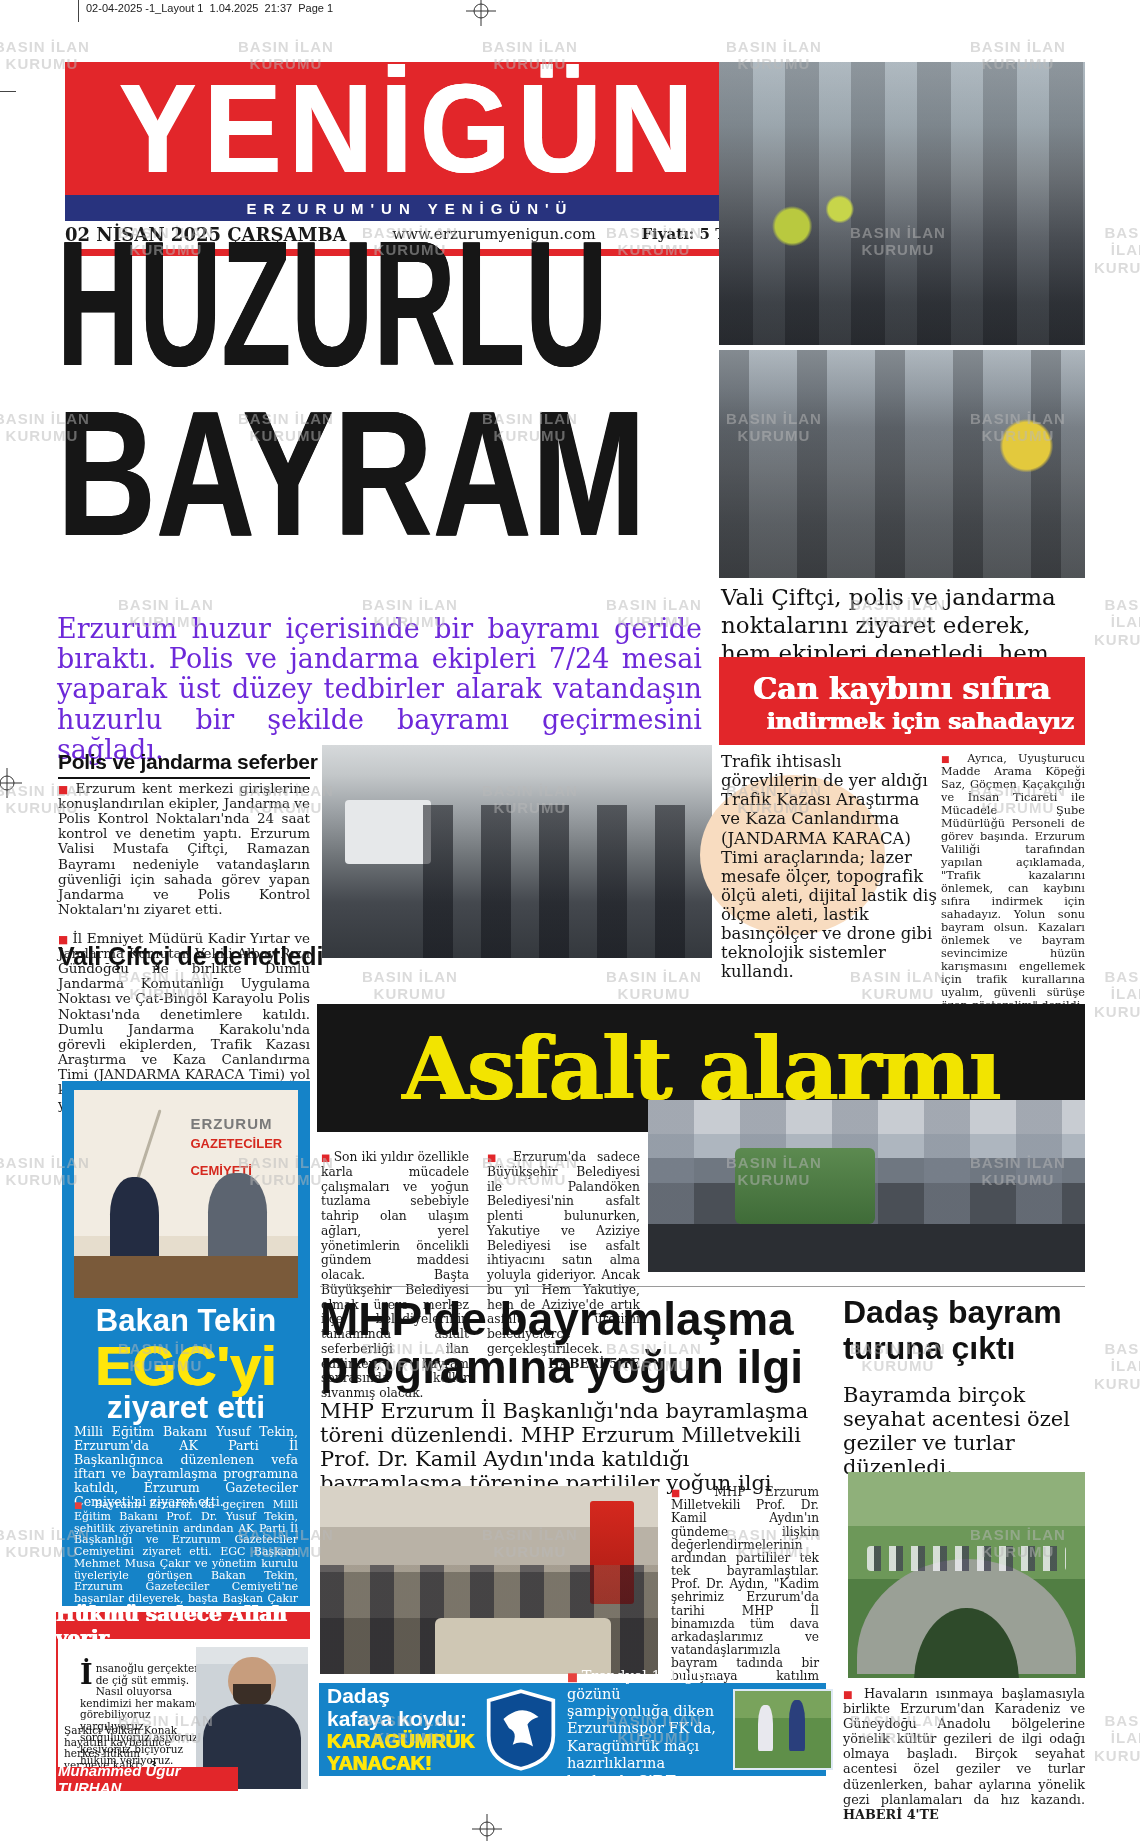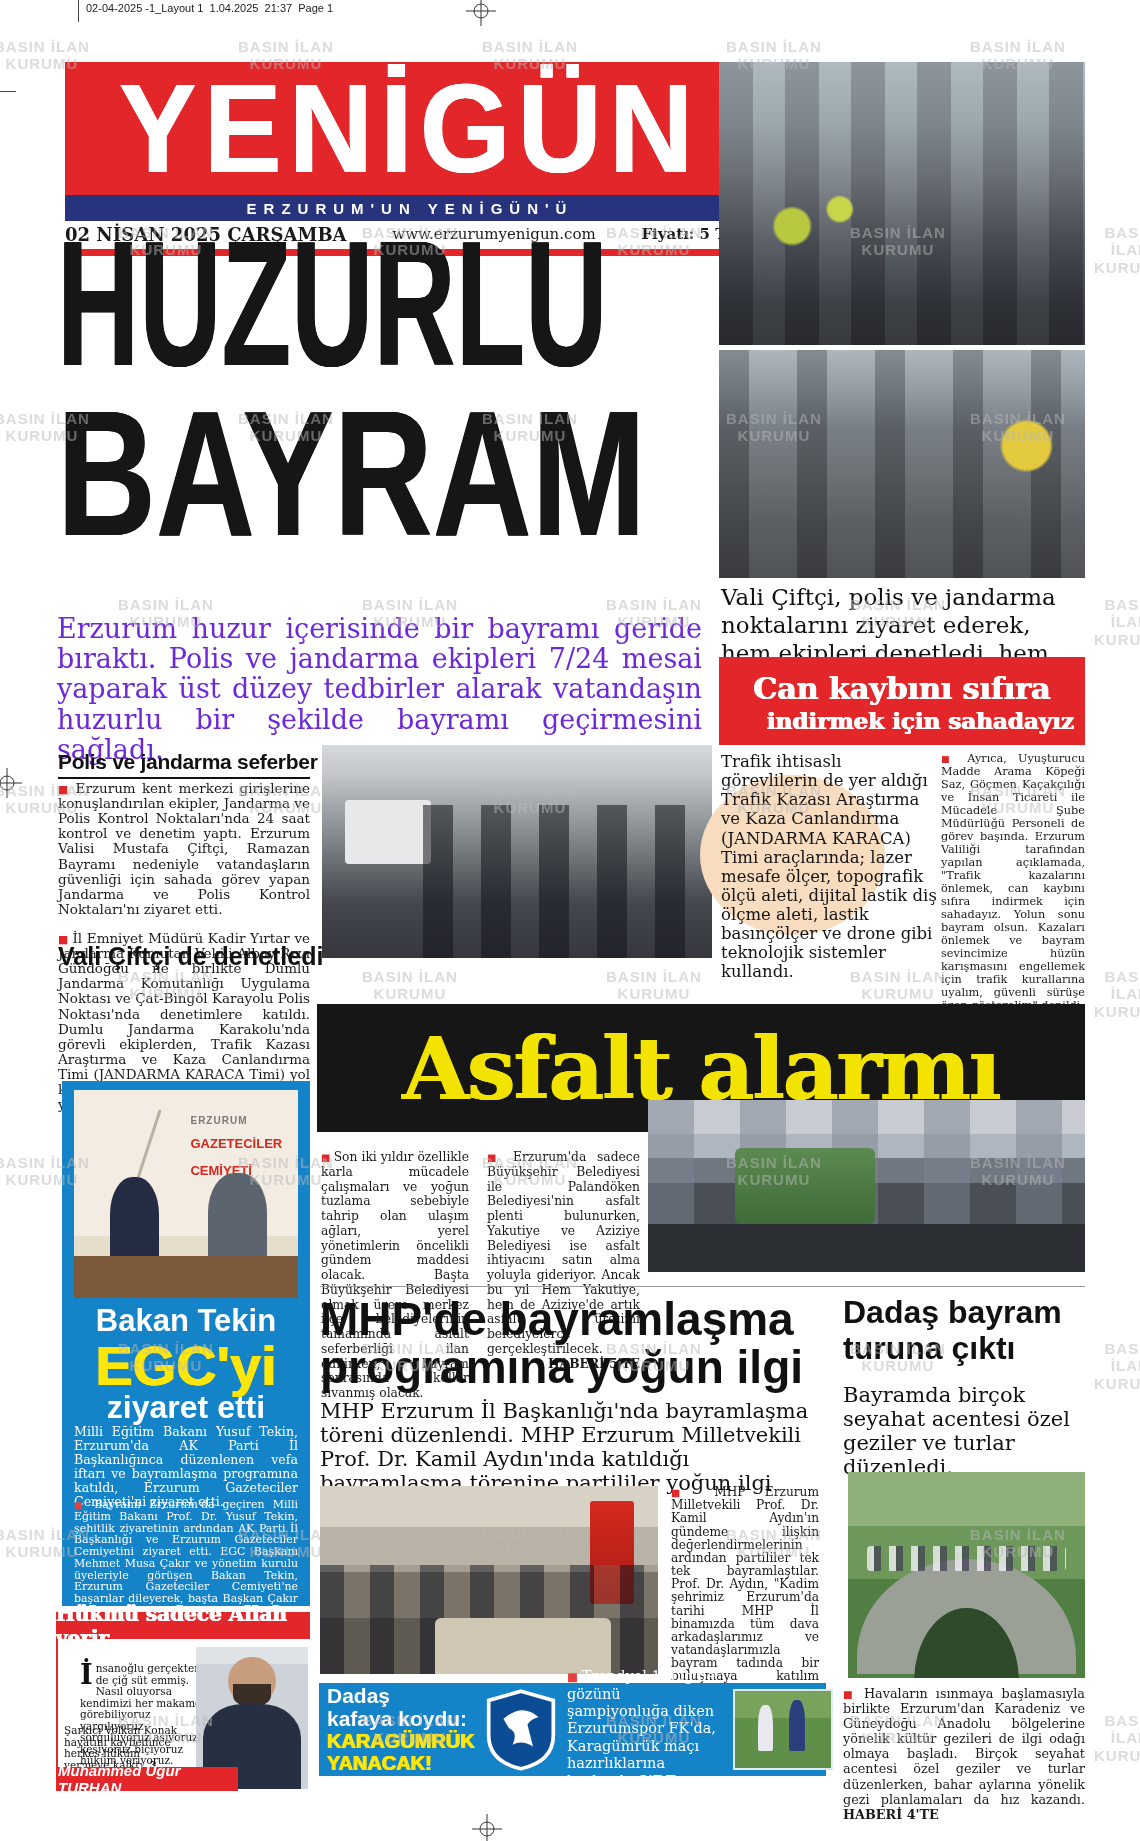--- a/index.html
+++ b/index.html
@@ -128,21 +128,21 @@
        linear-gradient(180deg,#8fb07a 0 26%,#6d9859 26% 52%,#517e43 52% 100%);">
     <div class="abs" style="left:4%;top:42%;width:92%;height:56%;background:#9aa096;border-radius:50% 50% 0 0 / 85% 85% 0 0;"></div>
     <div class="abs" style="left:28%;top:66%;width:44%;height:40%;background:#2e4a2a;border-radius:50% 50% 0 0 / 90% 90% 0 0;"></div>
     <div class="abs" style="left:8%;top:36%;width:84%;height:12%;background:
          repeating-linear-gradient(90deg, rgba(240,240,245,.8) 0 7px, rgba(60,60,80,.7) 7px 14px, rgba(0,0,0,0) 14px 22px);border-radius:4px;"></div>
   </div>
   <p class="abs ser just bq" style="left:843px;top:1686px;width:242px;margin:0;font-size:12.8px;line-height:1.18;"><span>Havaların ısınmaya başlamasıyla birlikte Erzurum'dan Karadeniz ve Güneydoğu Anadolu bölgelerine yönelik kültür gezileri de ilgi odağı olmaya başladı. Birçok seyahat acentesi özel geziler ve turlar düzenlerken, bahar aylarına yönelik gezi planlamaları da hız kazandı.</span> <span class="haber">HABERİ 4'TE</span></p>
 
   <div class="abs" style="left:62px;top:1081px;width:248px;height:525px;background:var(--blue);">
     <div class="ph" style="left:12px;top:9px;width:224px;height:208px;background:linear-gradient(180deg,#f2ece2 0 70%,#e6ddcd 70% 100%);">
-      <div class="abs sans" style="left:52%;top:12%;font-size:10px;color:#7a7a7a;font-weight:bold;letter-spacing:1px;">ERZURUM</div>
+      <div class="abs sans" style="left:52%;top:12%;font-size:15px;color:#7a7a7a;font-weight:bold;letter-spacing:1px;">ERZURUM</div>
       <div class="abs sans" style="left:52%;top:22%;font-size:13px;color:#d5281e;font-weight:900;">GAZETECİLER</div>
       <div class="abs sans" style="left:52%;top:35%;font-size:13px;color:#d5281e;font-weight:900;">CEMİYETİ</div>
       <div class="abs" style="left:30%;top:8%;width:3px;height:55%;background:#b9b2a2;transform:rotate(18deg);border-radius:2px;"></div>
       <div class="abs" style="left:16%;top:42%;width:22%;height:40%;background:#232c42;border-radius:45% 45% 0 0;"></div>
       <div class="abs" style="left:60%;top:40%;width:26%;height:42%;background:#5c6470;border-radius:45% 45% 0 0;"></div>
       <div class="abs" style="left:0;top:80%;width:100%;height:20%;background:#7a5a3a;"></div>
     </div>
     <div class="cond" style="position:absolute;left:0;top:222px;width:100%;text-align:center;font-size:31px;color:#fff;">Bakan Tekin</div>
     <div class="cond fat" style="position:absolute;left:0;top:252px;width:100%;text-align:center;font-size:56px;color:#ffe60a;">EGC'yi</div>
     <div class="cond" style="position:absolute;left:0;top:308px;width:100%;text-align:center;font-size:32px;color:#fff;">ziyaret etti</div>

